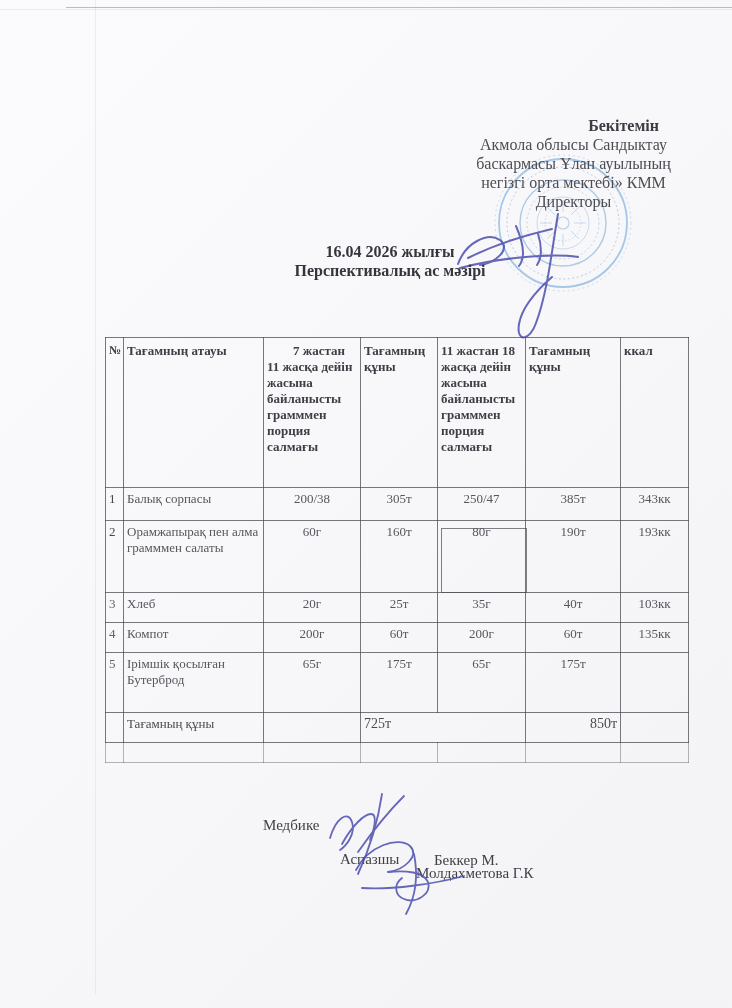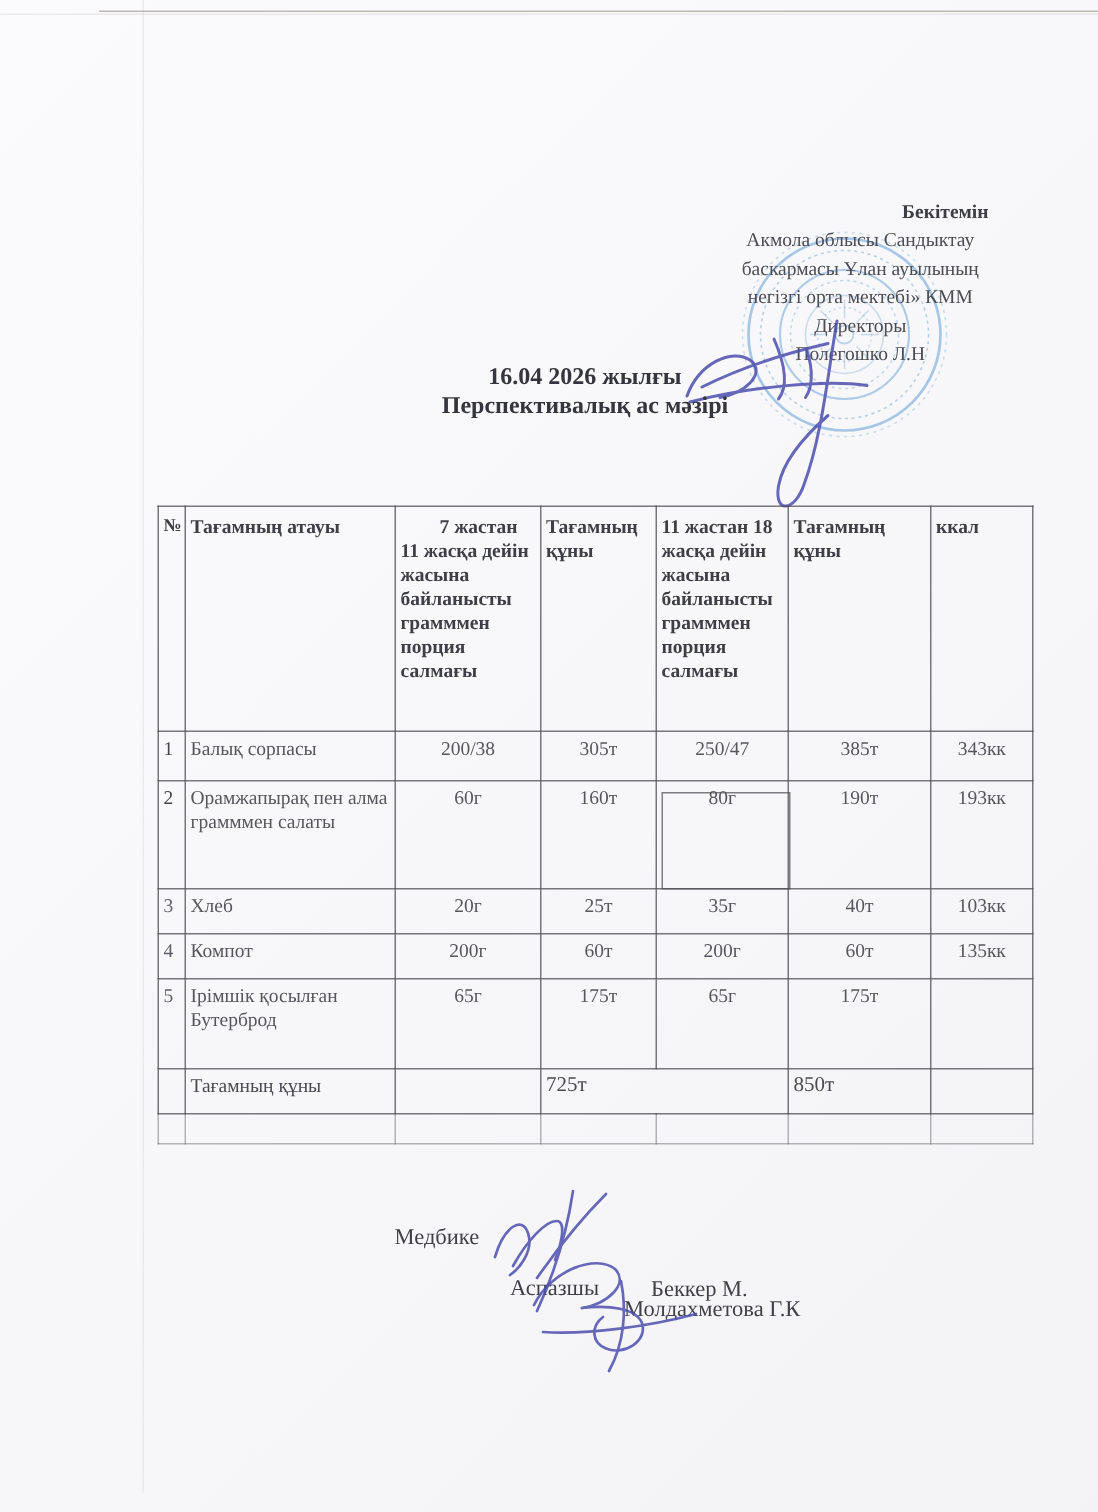--- a/index.html
+++ b/index.html
@@ -11,22 +11,22 @@
   .sheet{
     position:relative;width:732px;height:1008px;overflow:hidden;
     background:linear-gradient(135deg,#fbfafc 0%,#f7f6f8 55%,#f3f2f5 100%);
     color:#4a4a52;
   }
   .scan-line-top{position:absolute;top:7px;left:66px;width:666px;height:1px;background:rgba(140,135,130,.55);}
   .scan-line-top2{position:absolute;top:9px;left:0;width:732px;height:1px;background:rgba(180,175,170,.22);}
   .fold-line{position:absolute;top:0;left:95px;width:1px;height:995px;background:rgba(160,155,160,.14);}
 
   
-  .approval{position:absolute;left:452px;top:131px;width:243px;text-align:center;
-    font-size:13px;line-height:19px;color:#4c4c55;}
+  .approval{position:absolute;left:452px;top:116px;width:243px;text-align:center;
+    font-size:16px;line-height:19px;color:#4c4c55;}
   .approval .t{font-weight:bold;color:#3c3c44;text-align:right;padding-right:36px;}
 
   
   .stamp{position:absolute;left:483px;top:142px;pointer-events:none;}
   .sig{position:absolute;pointer-events:none;}
   .sig-director{left:438px;top:196px;}
   .sig-medbike{left:318px;top:786px;}
   .sig-aspazshy{left:342px;top:828px;}
 
   
@@ -41,21 +41,21 @@
   table.menu th{font-weight:bold;color:#3e3e46;text-align:left;padding-top:5px;}
   th.h-age{text-align:left;padding-left:7px;}
   th.h-age1{text-indent:26px;}
   td.c-no{font-weight:bold;color:#45454d;padding-left:4px;}
   tr.r3 td.c-no,tr.r4 td.c-no,tr.r5 td.c-no{font-weight:normal;color:#62626a;}
   td.c-name{text-align:left;padding-left:5px;}
   td.c-val{text-align:center;}
   .u{text-underline-offset:2px;margin-top:13px;}
   tr.total td{color:#4a4a52;}
   td.c-total{font-weight:bold;font-size:14px;color:#333338;text-align:left;padding-left:22px;}
-  td.c-total2{font-weight:bold;font-size:14px;color:#333338;text-align:left;}
+  td.c-total2{font-weight:bold;font-size:14px;color:#333338;text-align:right;}
   tr.empty td{border-color:rgba(95,95,100,.45);}
   .artifact-box{position:absolute;left:441px;top:528px;width:84px;height:63px;
     border:1px solid rgba(75,75,82,.7);pointer-events:none;}
 
   
   .sign-label{position:absolute;font-size:15px;color:#3f3f47;}
   .lbl-medbike{left:263px;top:817px;}
   .lbl-moldakhmetova{left:416px;top:821px;margin-top:44px;}
   .lbl-aspazshy{left:340px;top:851px;}
   .lbl-bekker{left:434px;top:852px;}
@@ -91,21 +91,20 @@
       <circle cx="80" cy="81" r="6" stroke-width="1.2" opacity="0.45"></circle>
     </g>
   </svg>
 
   <div class="approval">
     <div class="t">Бекітемін</div>
     <div>Акмола облысы Сандыктау</div>
     <div>баскармасы Ұлан ауылының</div>
     <div>негізгі орта мектебі» КММ</div>
     <div>Директоры</div>
-    <div>Полегошко Л.Н</div>
   </div>
 
   <svg class="sig sig-director" width="180" height="160" viewBox="0 0 180 160">
     <g fill="none" stroke="#4d4fae" stroke-width="2" stroke-linecap="round" opacity="0.85">
       <path d="M22,72 C60,62 112,57 140,61"></path>
       <path d="M20,68 C28,46 50,36 62,44 C74,53 57,67 42,69"></path>
       <path d="M30,62 C56,49 88,39 114,33"></path>
       <path d="M78,30 C85,46 88,61 81,70"></path>
       <path d="M100,38 C104,50 104,62 99,69"></path>
       <path d="M120,18 C114,52 110,95 98,127 C92,145 78,147 81,128 C84,111 98,95 114,81"></path>

